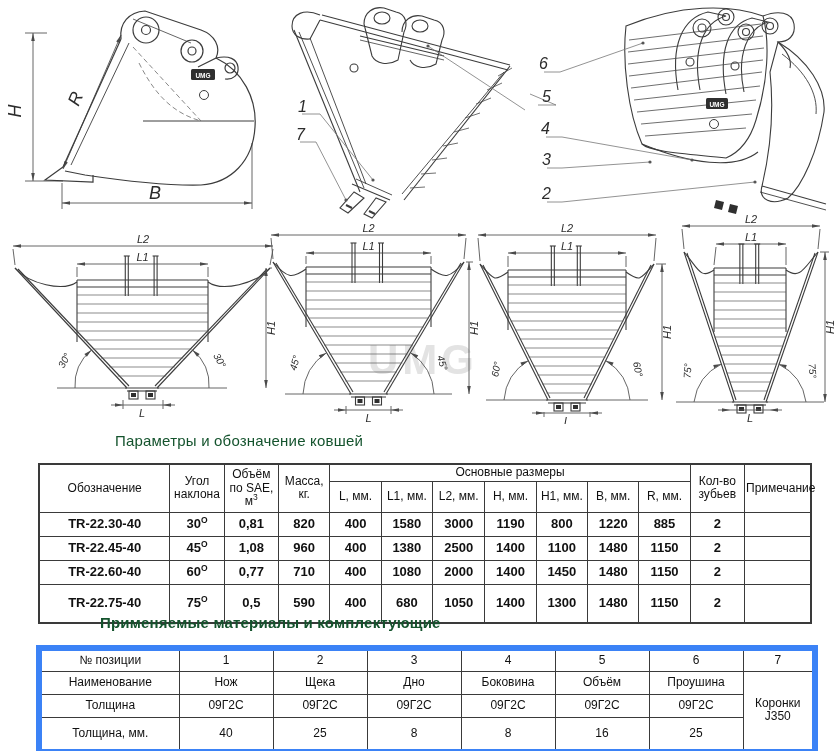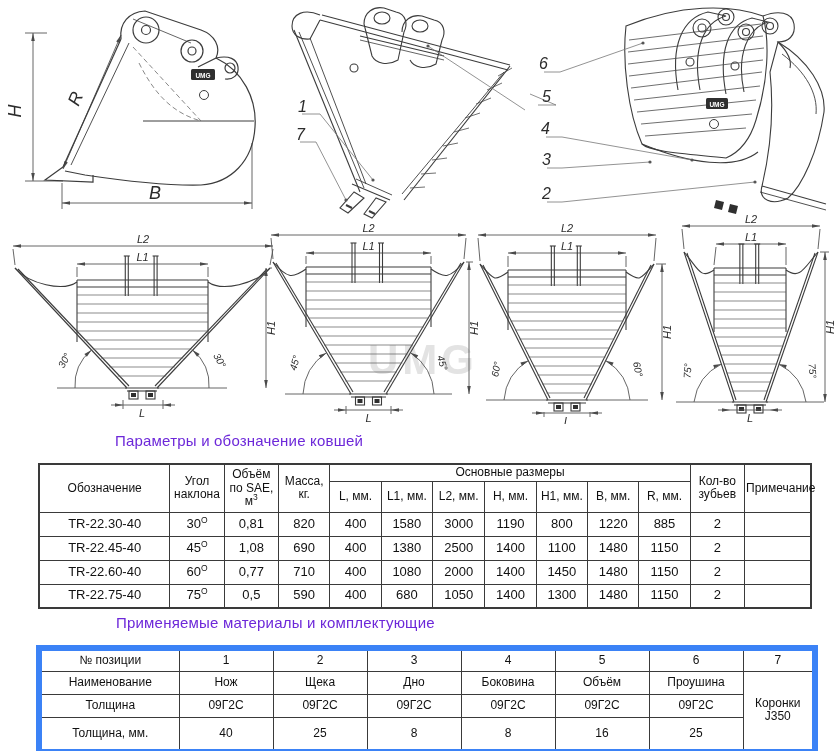--- a/index.html
+++ b/index.html
@@ -1,28 +1,28 @@
 <!DOCTYPE html>
 <html><head>
 <meta charset="utf-8">
 <style>
   html,body{margin:0;padding:0;background:#fff;}
   .page{position:relative;width:840px;height:751px;background:#fff;overflow:hidden;
         font-family:"Liberation Sans",sans-serif;}
   .page svg{position:absolute;z-index:2;}
   .wm{position:absolute;left:368px;top:336px;z-index:1;font-size:42px;font-weight:bold;
       color:#e3e3e3;letter-spacing:4px;font-family:"Liberation Sans",sans-serif;}
-  .sec-title{position:absolute;z-index:3;font-size:15px;color:#6d28d9;letter-spacing:.2px;}
-  .t1{left:115px;top:432px;} .t2{left:116px;top:614px;}
+  .sec-title{position:absolute;z-index:3;font-size:15px;color:#14532d;letter-spacing:.2px;}
+  .t1{left:115px;top:432px;} .t2{left:100px;top:614px;font-weight:bold;}
   table{position:absolute;z-index:3;border-collapse:collapse;table-layout:fixed;background:#fff;}
   #t1{left:38px;top:463px;width:774px;border:2px solid #3a3a3a;}
   #t2{left:36px;top:645px;width:776px;border:6px solid #3b82f6;}
   th,td{border:1px solid #3a3a3a;text-align:center;vertical-align:middle;
         font-size:12px;font-weight:normal;color:#111;padding:0 1px;line-height:1.12;}
-  #t1 td{font-size:13px;}
+  #t1 td{font-size:13px;font-weight:bold;}
   td.desig{font-size:14.5px;}
   sup{font-size:8.5px;vertical-align:super;line-height:0;}
   .svgtxt{font-family:"Liberation Sans",sans-serif;font-style:italic;fill:#2c2c2c;}
   .dt{font-size:11px;} .dts{font-size:10px;} .big{font-size:18px;} .co{font-size:16px;}
   .badge{font-family:"Liberation Sans",sans-serif;font-size:6.5px;fill:#fff;font-weight:bold;}
 </style>
 </head>
 <body>
 
 <div class="page">
@@ -507,21 +507,21 @@
           <td>800</td>
           <td>1220</td>
           <td>885</td>
           <td>2</td>
           <td></td>
         </tr>
         <tr style="height:24px">
           <td class="desig">TR-22.45-40</td>
           <td><span>45</span><sup>O</sup></td>
           <td>1,08</td>
-          <td>690</td>
+          <td>960</td>
           <td>400</td>
           <td>1380</td>
           <td>2500</td>
           <td>1400</td>
           <td>1100</td>
           <td>1480</td>
           <td>1150</td>
           <td>2</td>
           <td></td>
         </tr>
@@ -533,21 +533,21 @@
           <td>400</td>
           <td>1080</td>
           <td>2000</td>
           <td>1400</td>
           <td>1450</td>
           <td>1480</td>
           <td>1150</td>
           <td>2</td>
           <td></td>
         </tr>
-        <tr style="height:24px">
+        <tr style="height:39px">
           <td class="desig">TR-22.75-40</td>
           <td><span>75</span><sup>O</sup></td>
           <td>0,5</td>
           <td>590</td>
           <td>400</td>
           <td>680</td>
           <td>1050</td>
           <td>1400</td>
           <td>1300</td>
           <td>1480</td>

